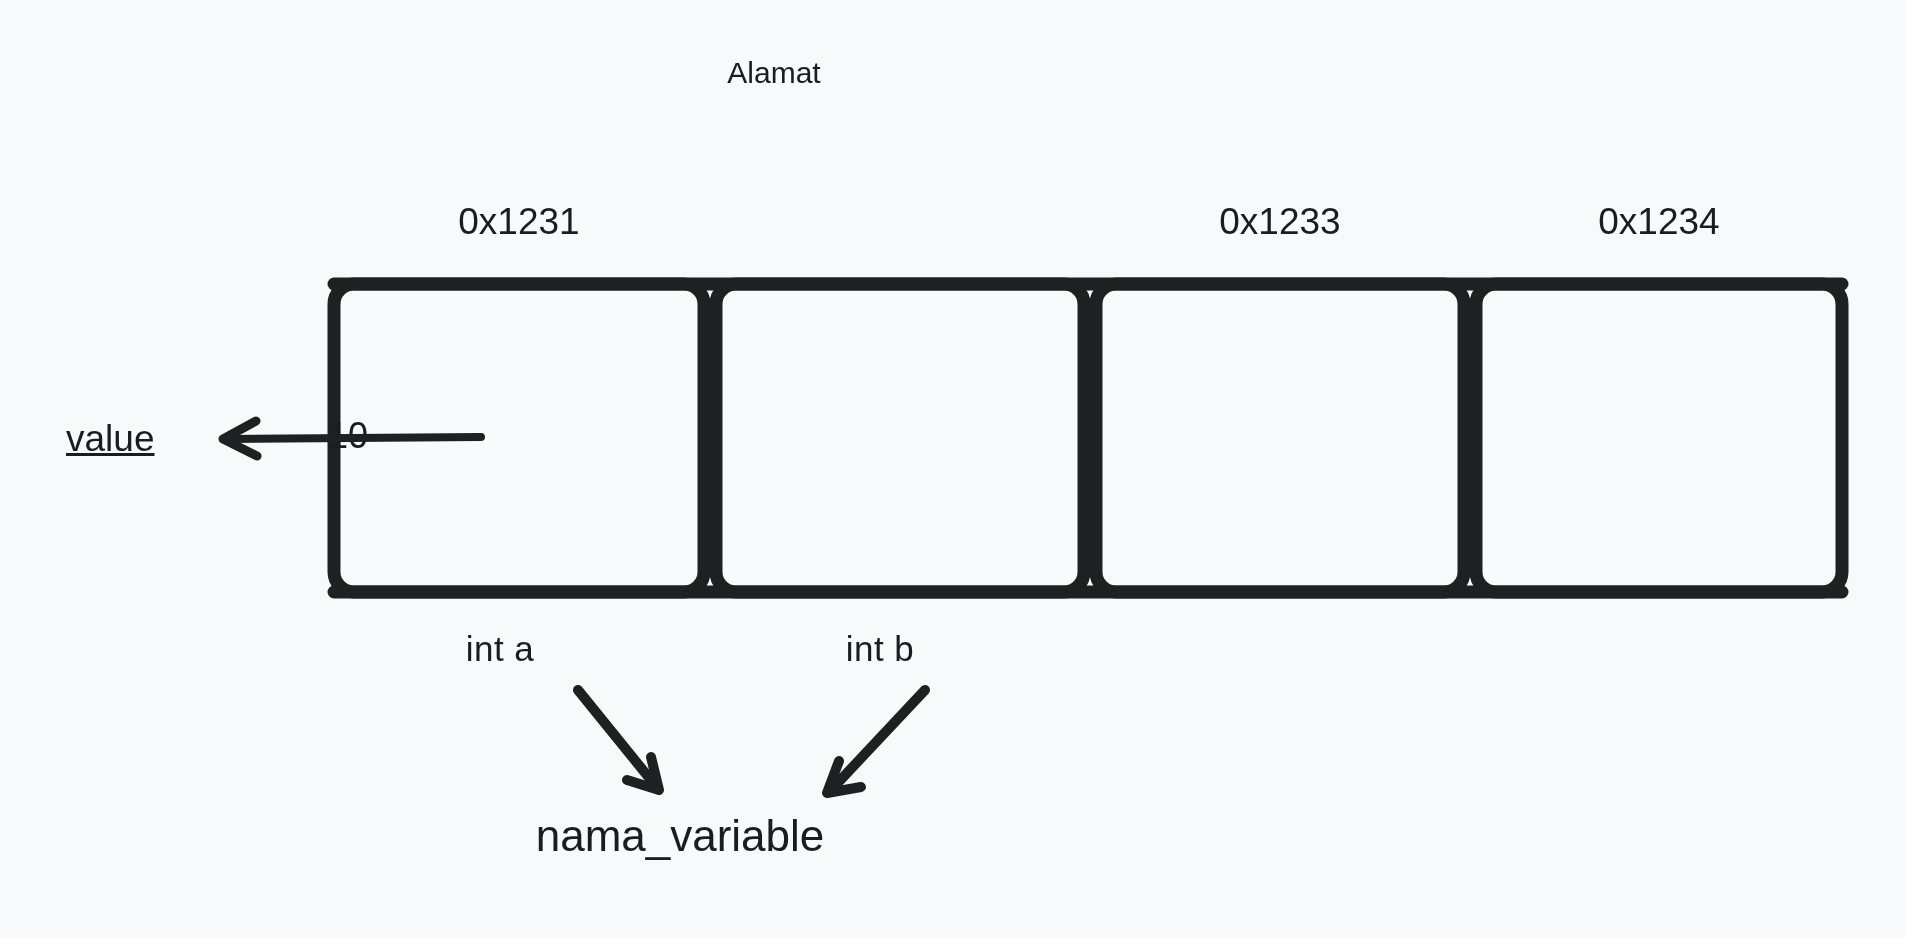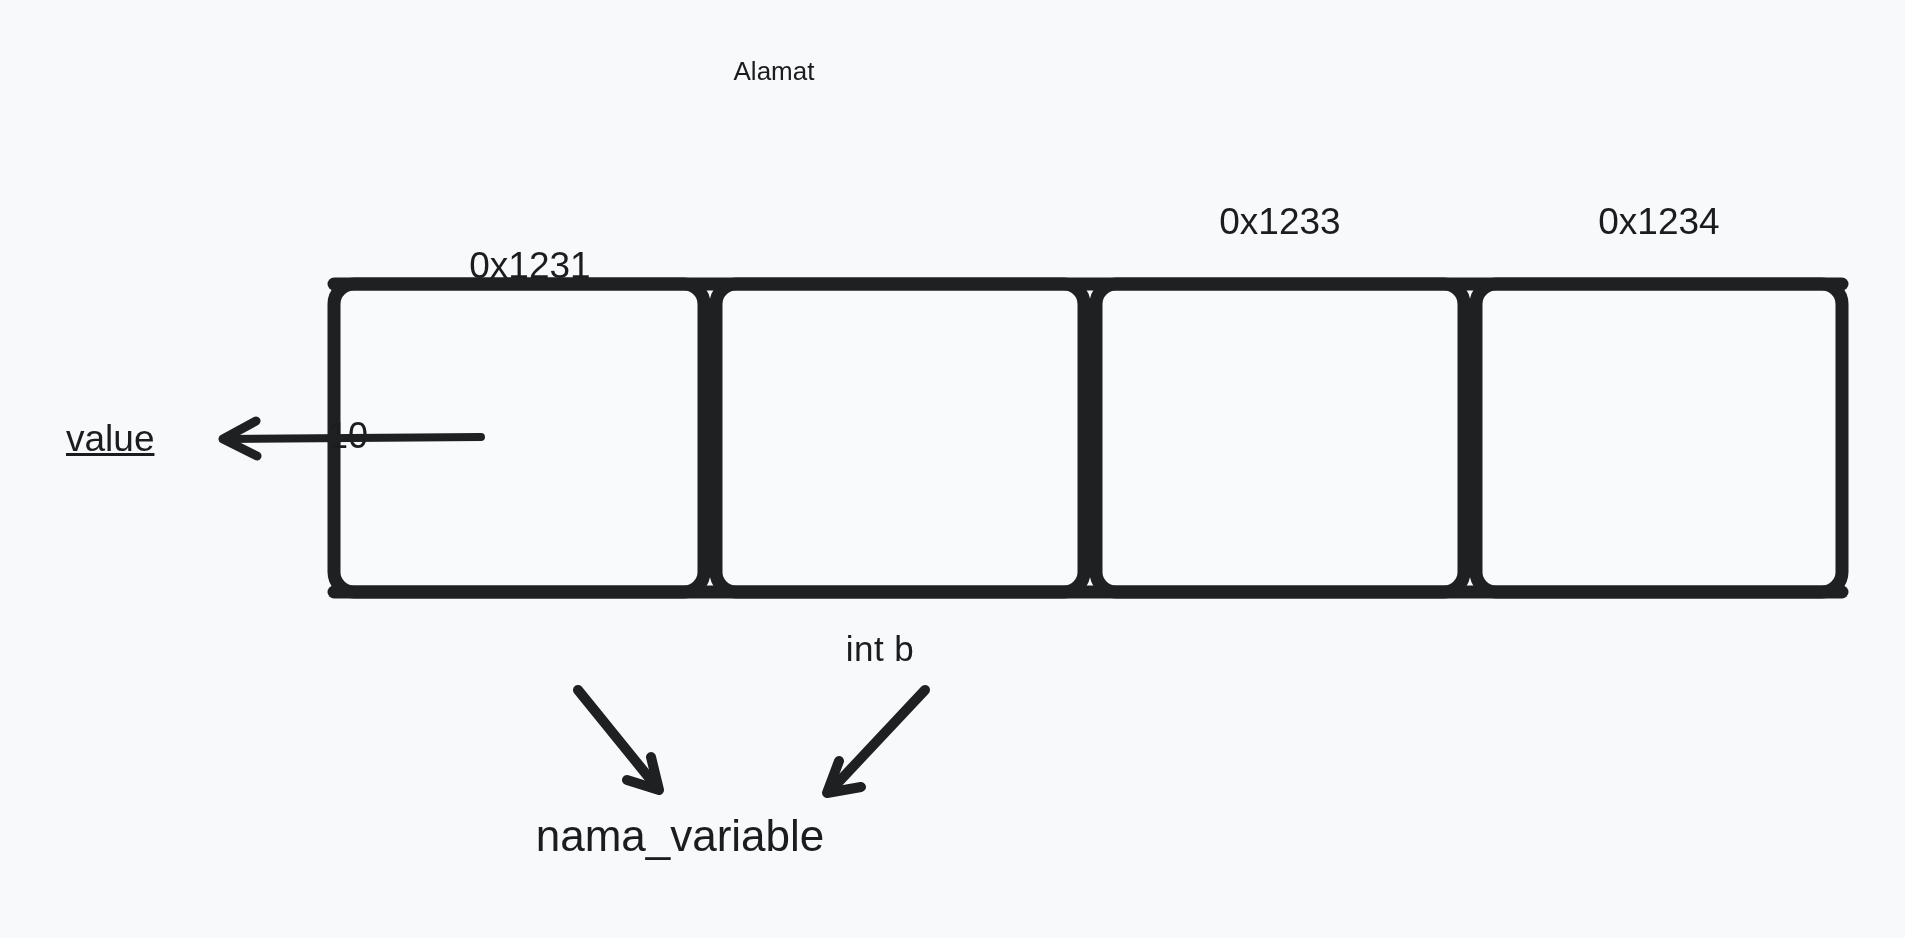--- a/index.html
+++ b/index.html
@@ -26,21 +26,21 @@
     white-space: nowrap;
     color: #1a1d1f;
     line-height: 1;
     user-select: none;
   }
   #diagram-title {
     left: 0;
     top: 58px;
     width: 1548px;
     text-align: center;
-    font-size: 26px;
+    font-size: 30px;
   }
   .addr-label {
     top: 203px;
     font-size: 37px;
     text-align: center;
   }
   .cell-value {
     font-size: 36px;
     text-align: left;
     top: 418px;
@@ -71,21 +71,21 @@
     pointer-events: none;
   }
 </style>
 </head>
 <body>
 
 <div id="canvas">
 
   <div class="lbl" id="diagram-title">Alamat</div>
 
-  <div class="lbl addr-label" style="left:339px;width:382px;margin-top:44px;">0x1231</div>
+  <div class="lbl addr-label" style="left:328px;width:382px;">0x1231</div>
   <div class="lbl addr-label" style="left:1090px;width:380px;">0x1233</div>
   <div class="lbl addr-label" style="left:1470px;width:378px;">0x1234</div>
 
   <svg class="svg-layer" id="cells-layer" viewBox="0 0 1905 938">
     <g fill="#f8fafc" stroke="#1e2022" stroke-width="13" stroke-linejoin="round">
       <rect x="334" y="284" width="370" height="308" rx="20" ry="20"></rect>
       <rect x="716" y="284" width="368" height="308" rx="20" ry="20"></rect>
       <rect x="1096" y="284" width="368" height="308" rx="20" ry="20"></rect>
       <rect x="1476" y="284" width="366" height="308" rx="20" ry="20"></rect>
     </g>
@@ -115,17 +115,18 @@
 
       <g>
         <line x1="925" y1="690" x2="832" y2="789" stroke-width="10"></line>
         <path d="M 861 787 L 827 793 L 839 761" stroke-width="10"></path>
       </g>
     </g>
   </svg>
 
   <div class="lbl" id="value-label">value</div>
 
+  <div class="lbl var-decl" style="left:380px;width:240px;">int  a</div>
   <div class="lbl var-decl" style="left:760px;width:240px;">int  b</div>
 
   <div class="lbl" id="nama-variable-label" style="left:480px;width:400px;">nama_variable</div>
 
 </div>
 
 </body></html>

